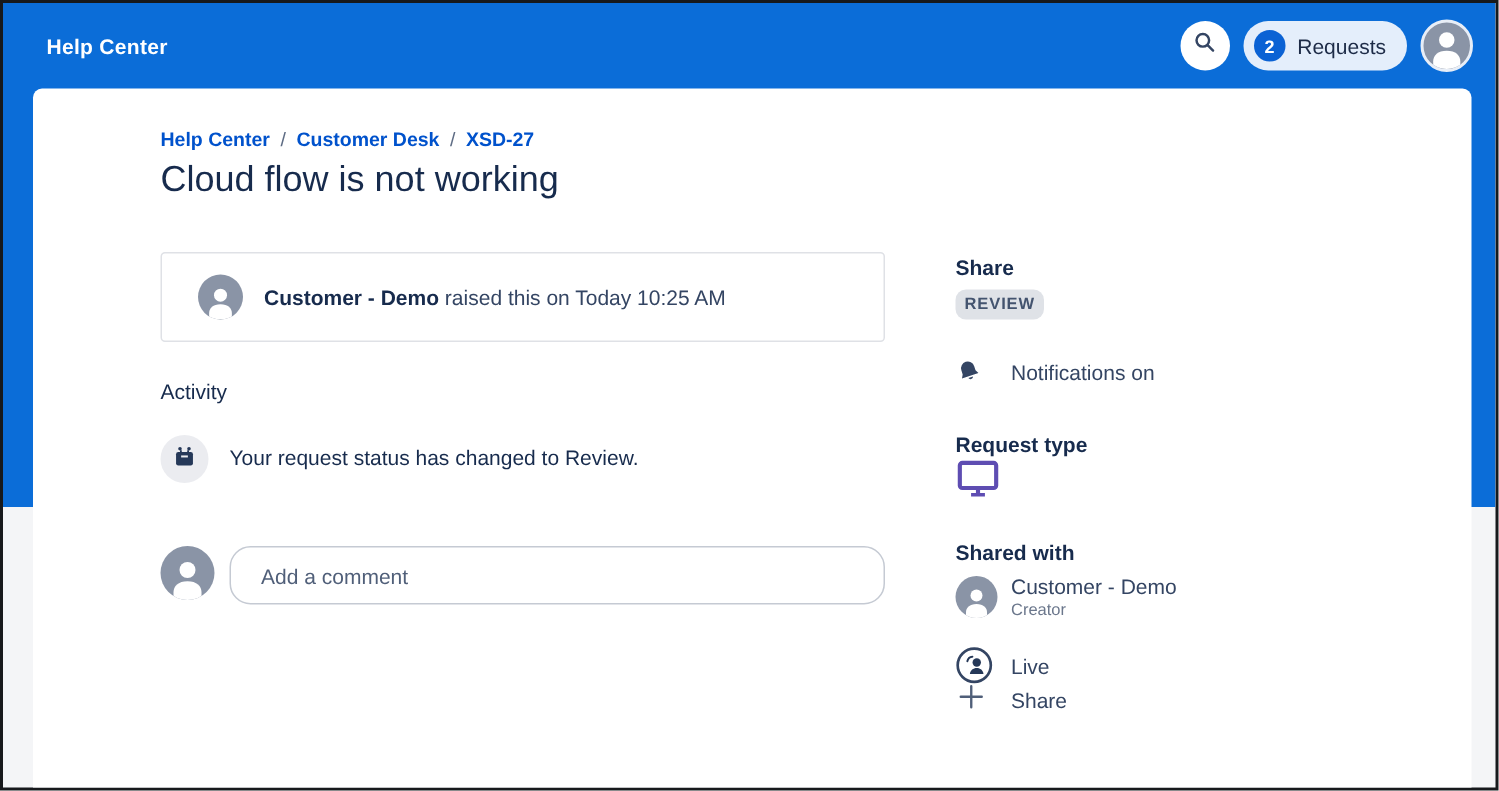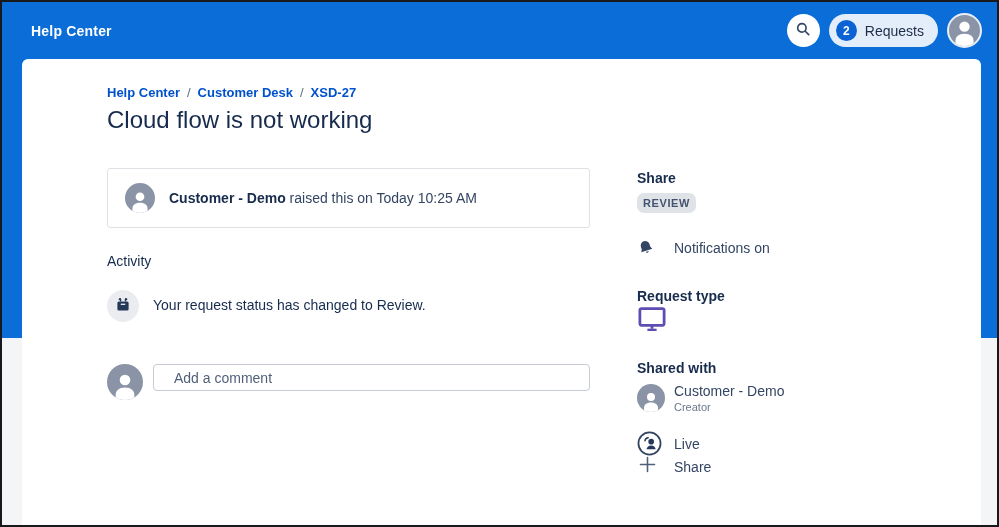--- a/index.html
+++ b/index.html
@@ -23,34 +23,34 @@
   
   .card { position:absolute; top:57px; left:20px; width:959px; height:470px; background:#ffffff; border-radius:6px 6px 0 0; z-index:2; }
   .main-col { position:absolute; left:85px; top:0; width:486px; }
   .side-col { position:absolute; left:615px; top:0; width:330px; }
   
   .breadcrumb { position:absolute; top:26px; left:0; font-size:13px; display:flex; align-items:center; gap:7px; white-space:nowrap; }
   .crumb { color:#0052cc; font-weight:bold; cursor:pointer; text-decoration:none; }
   .crumb-sep { color:#5e6c84; font-weight:normal; }
   .page-title { position:absolute; top:47px; left:0; font-size:24px; font-weight:500; color:#172b4d; white-space:nowrap; }
   
-  .raised-box { position:absolute; top:109px; left:0; width:483px; height:60px; border:1px solid #dfe1e6; border-radius:3px; background:#fff; display:flex; align-items:center; gap:14px; padding-left:17px; }
+  .raised-box { position:absolute; top:109px; left:0; width:483px; height:60px; border:1px solid #dfe1e6; border-radius:3px; background:#fff; display:flex; align-items:center; gap:14px; padding-left:24px; }
   .raised-text { font-size:14px; color:#344563; }
   .raised-text b { color:#172b4d; }
   
   .activity-heading { position:absolute; top:194px; left:0; font-size:14px; font-weight:normal; color:#172b4d; }
   .activity-item { position:absolute; top:231px; left:0; display:flex; gap:14px; }
   .robot-avatar { width:32px; height:32px; border-radius:50%; background:#ebecf0; display:flex; align-items:center; justify-content:center; flex:none; }
   .activity-line1 { font-size:14px; color:#44546f; padding-top:4px; }
   .activity-time { color:#6b778c; margin-left:10px; }
   .activity-msg { font-size:14px; color:#172b4d; margin-top:7px; }
   
   .comment-row { position:absolute; top:305px; left:0; display:flex; gap:10px; align-items:flex-start; }
   .comment-avatar { width:36px; height:36px; }
-  .comment-input { width:437px; height:27px; border:1px solid #c5cad3; border-radius:4px; font-size:14px; color:#505f79; padding:0 0 0 20px; outline:none; font-family:"Liberation Sans", sans-serif; background:#fff; }
+  .comment-input { width:437px; height:39px; border:1px solid #c5cad3; border-radius:14px; font-size:14px; color:#505f79; padding:0 0 0 20px; outline:none; font-family:"Liberation Sans", sans-serif; background:#fff; }
   .comment-input::placeholder { color:#505f79; opacity:1; }
   
   .side-heading { font-size:14px; font-weight:bold; color:#172b4d; position:absolute; left:0; }
   .status-badge { position:absolute; left:0; top:134px; display:inline-block; background:#dfe2e7; color:#44546f; font-size:11px; font-weight:bold; letter-spacing:.6px; padding:4px 6px; border-radius:7px; }
   .side-row { position:absolute; left:0; display:flex; align-items:center; cursor:pointer; }
   .side-icon-col { width:37px; display:flex; justify-content:flex-start; align-items:center; flex:none; }
   .side-label { font-size:14px; color:#344563; }
   .person-name { font-size:14px; color:#344563; }
   .person-role { font-size:11px; color:#6b778c; margin-top:2px; }
   .bell-wrap { transform:rotate(-18deg); display:flex; }

